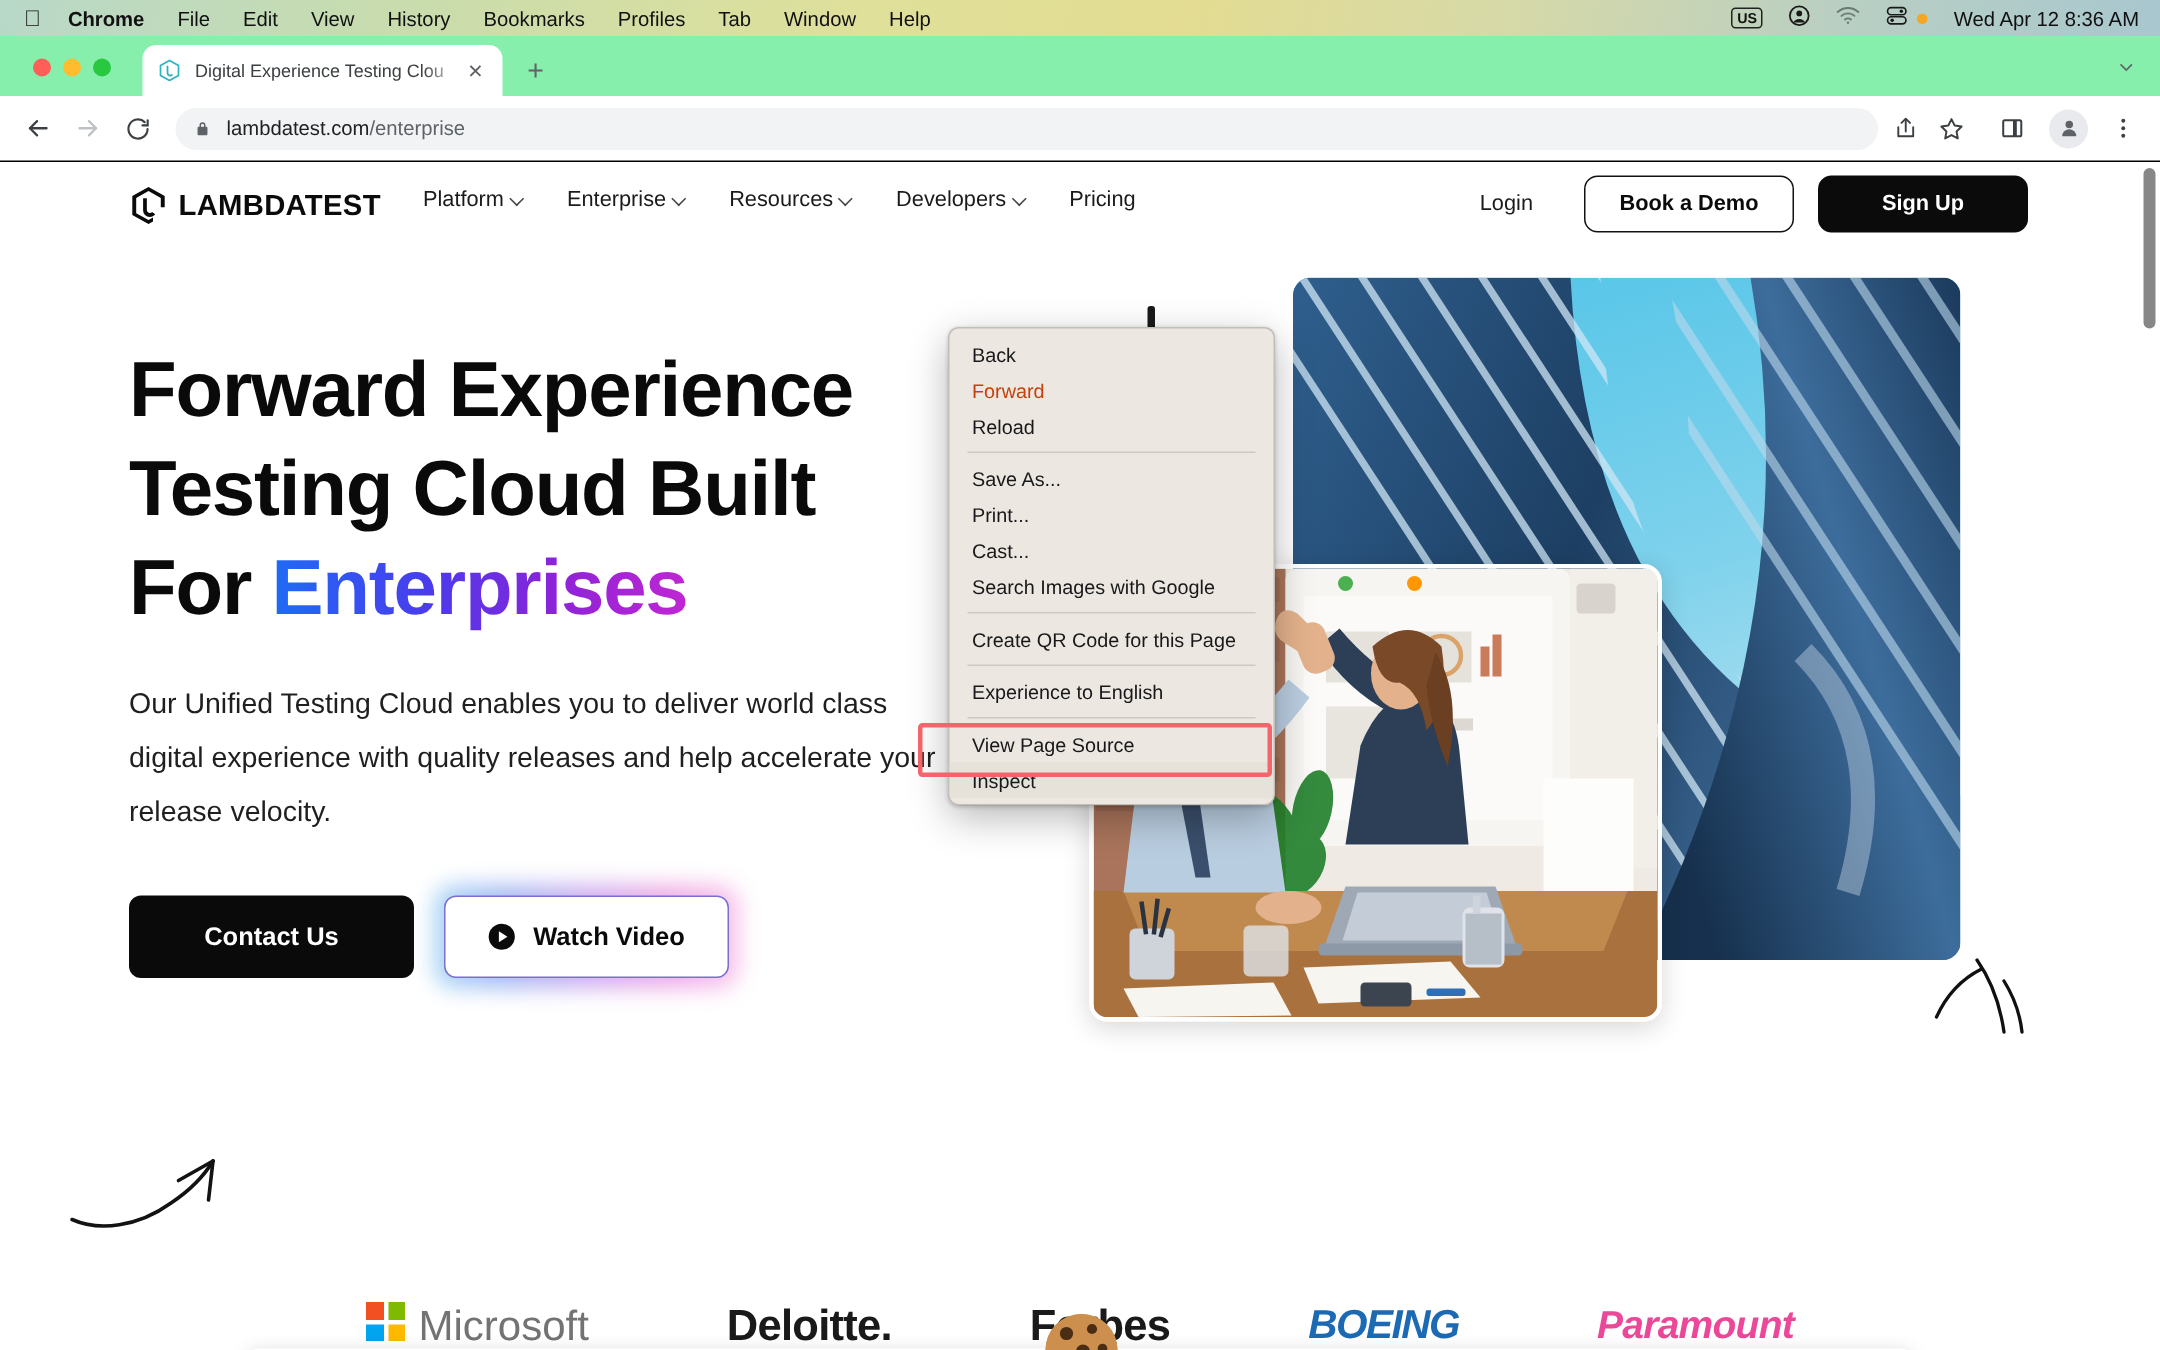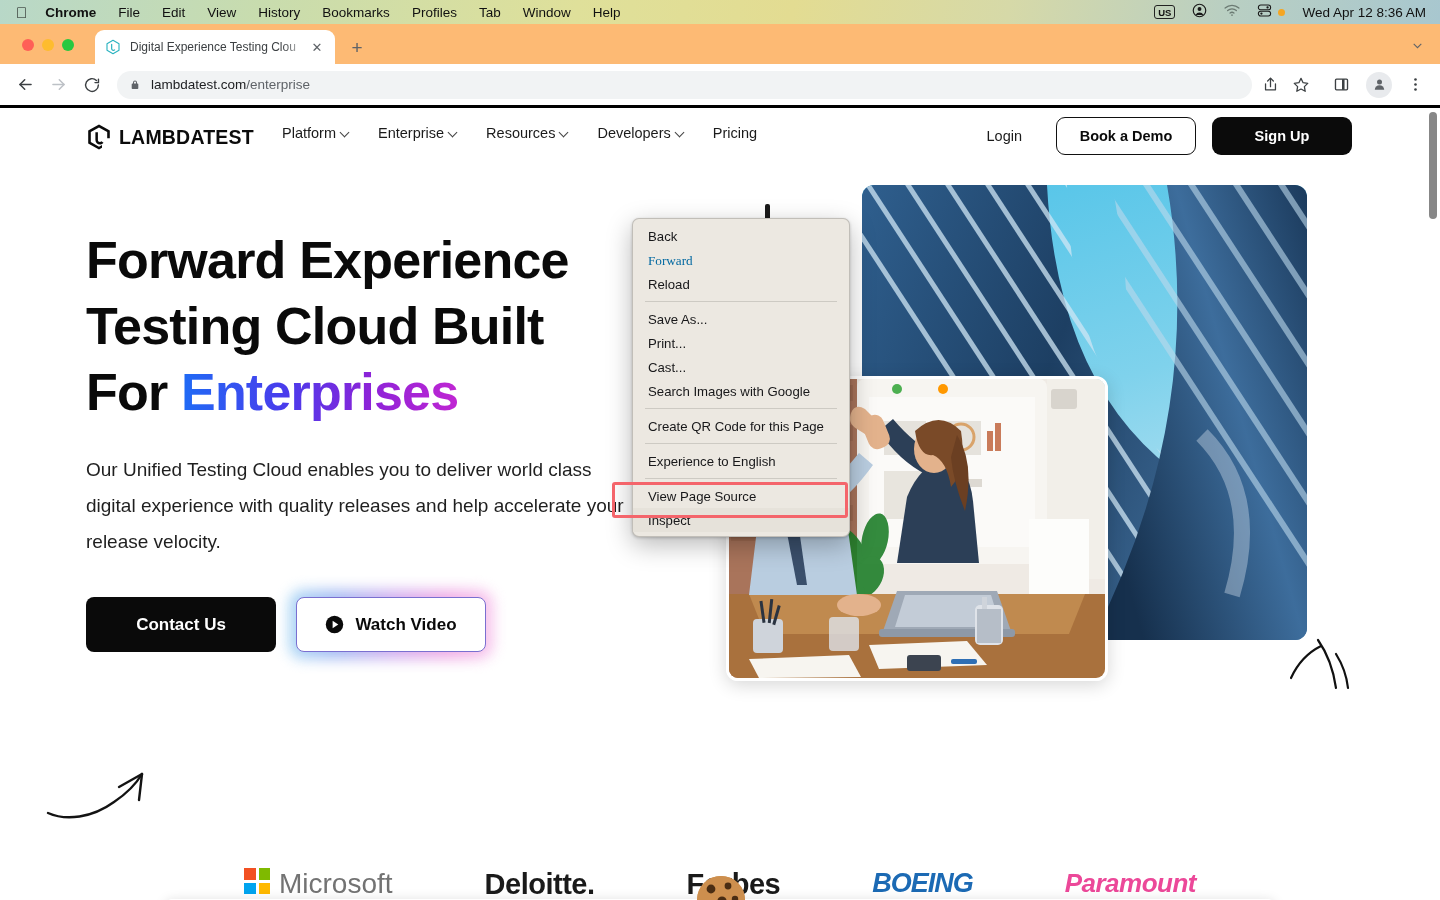--- a/index.html
+++ b/index.html
@@ -31,21 +31,21 @@
     border: 1.4px solid #222; border-radius: 3px;
     font-size: 9.5px; padding: 0.5px 3px; font-weight: 600;
     line-height: 11px;
   }
   .mb-clock { font-size: 13.5px; white-space: nowrap; }
 
   
   #chrome-tabstrip {
     position: absolute; top: 24px; left: 0;
     width: 1440px; height: 40px;
-    background: #fdba74;
+    background: #86efac;
     z-index: 90;
   }
   .traffic { position: absolute; top: 15px; left: 22px; display: flex; gap: 8px; }
   .tl { width: 12px; height: 12px; border-radius: 50%; }
   .tl.r { background: #ff5f57; }
   .tl.y { background: #febc2e; }
   .tl.g { background: #28c840; }
 
   .tab {
     position: absolute; top: 6px; left: 95px;
@@ -72,21 +72,21 @@
     position: absolute; top: 13px; left: 346px;
     width: 22px; height: 22px;
     display: flex; align-items: center; justify-content: center;
     color: #5f6368; font-size: 19px; font-weight: 300;
   }
 
   #chrome-toolbar {
     position: absolute; top: 64px; left: 0;
     width: 1440px; height: 44px;
     background: #ffffff;
-    border-bottom: 3px solid #000000;
+    border-bottom: 1px solid #000000;
     display: flex; align-items: center;
     z-index: 90;
   }
   .nav-btn {
     width: 28px; height: 28px; margin-left: 10px;
     display: flex; align-items: center; justify-content: center;
     color: #3c4043;
   }
   .nav-btn:first-child { margin-left: 14px; }
   .nav-btn.disabled { color: #bdc1c6; }
@@ -237,21 +237,21 @@
     padding: 5px 0 4px 0;
     z-index: 200;
     overflow: hidden;
   }
   .ctx-item {
     font-size: 13.2px; color: #18181a;
     padding: 3.5px 12px 3.5px 15px;
     line-height: 17px;
     white-space: nowrap;
   }
-  .ctx-item.disabled { color: #0369a1; font-family: Liberation Serif, serif; }
+  .ctx-item.disabled { color: #c2410c; }
   .ctx-sep { height: 1px; background: rgba(0,0,0,.13); margin: 5px 12px; }
   #ctx-inspect-row {
     background: #e6e2da;
   }
   #ctx-hl {
     position: absolute; left: 612px; top: 482px;
     width: 236px; height: 36px;
     border: 3.5px solid #f4656b;
     border-radius: 3px;
     z-index: 210;

